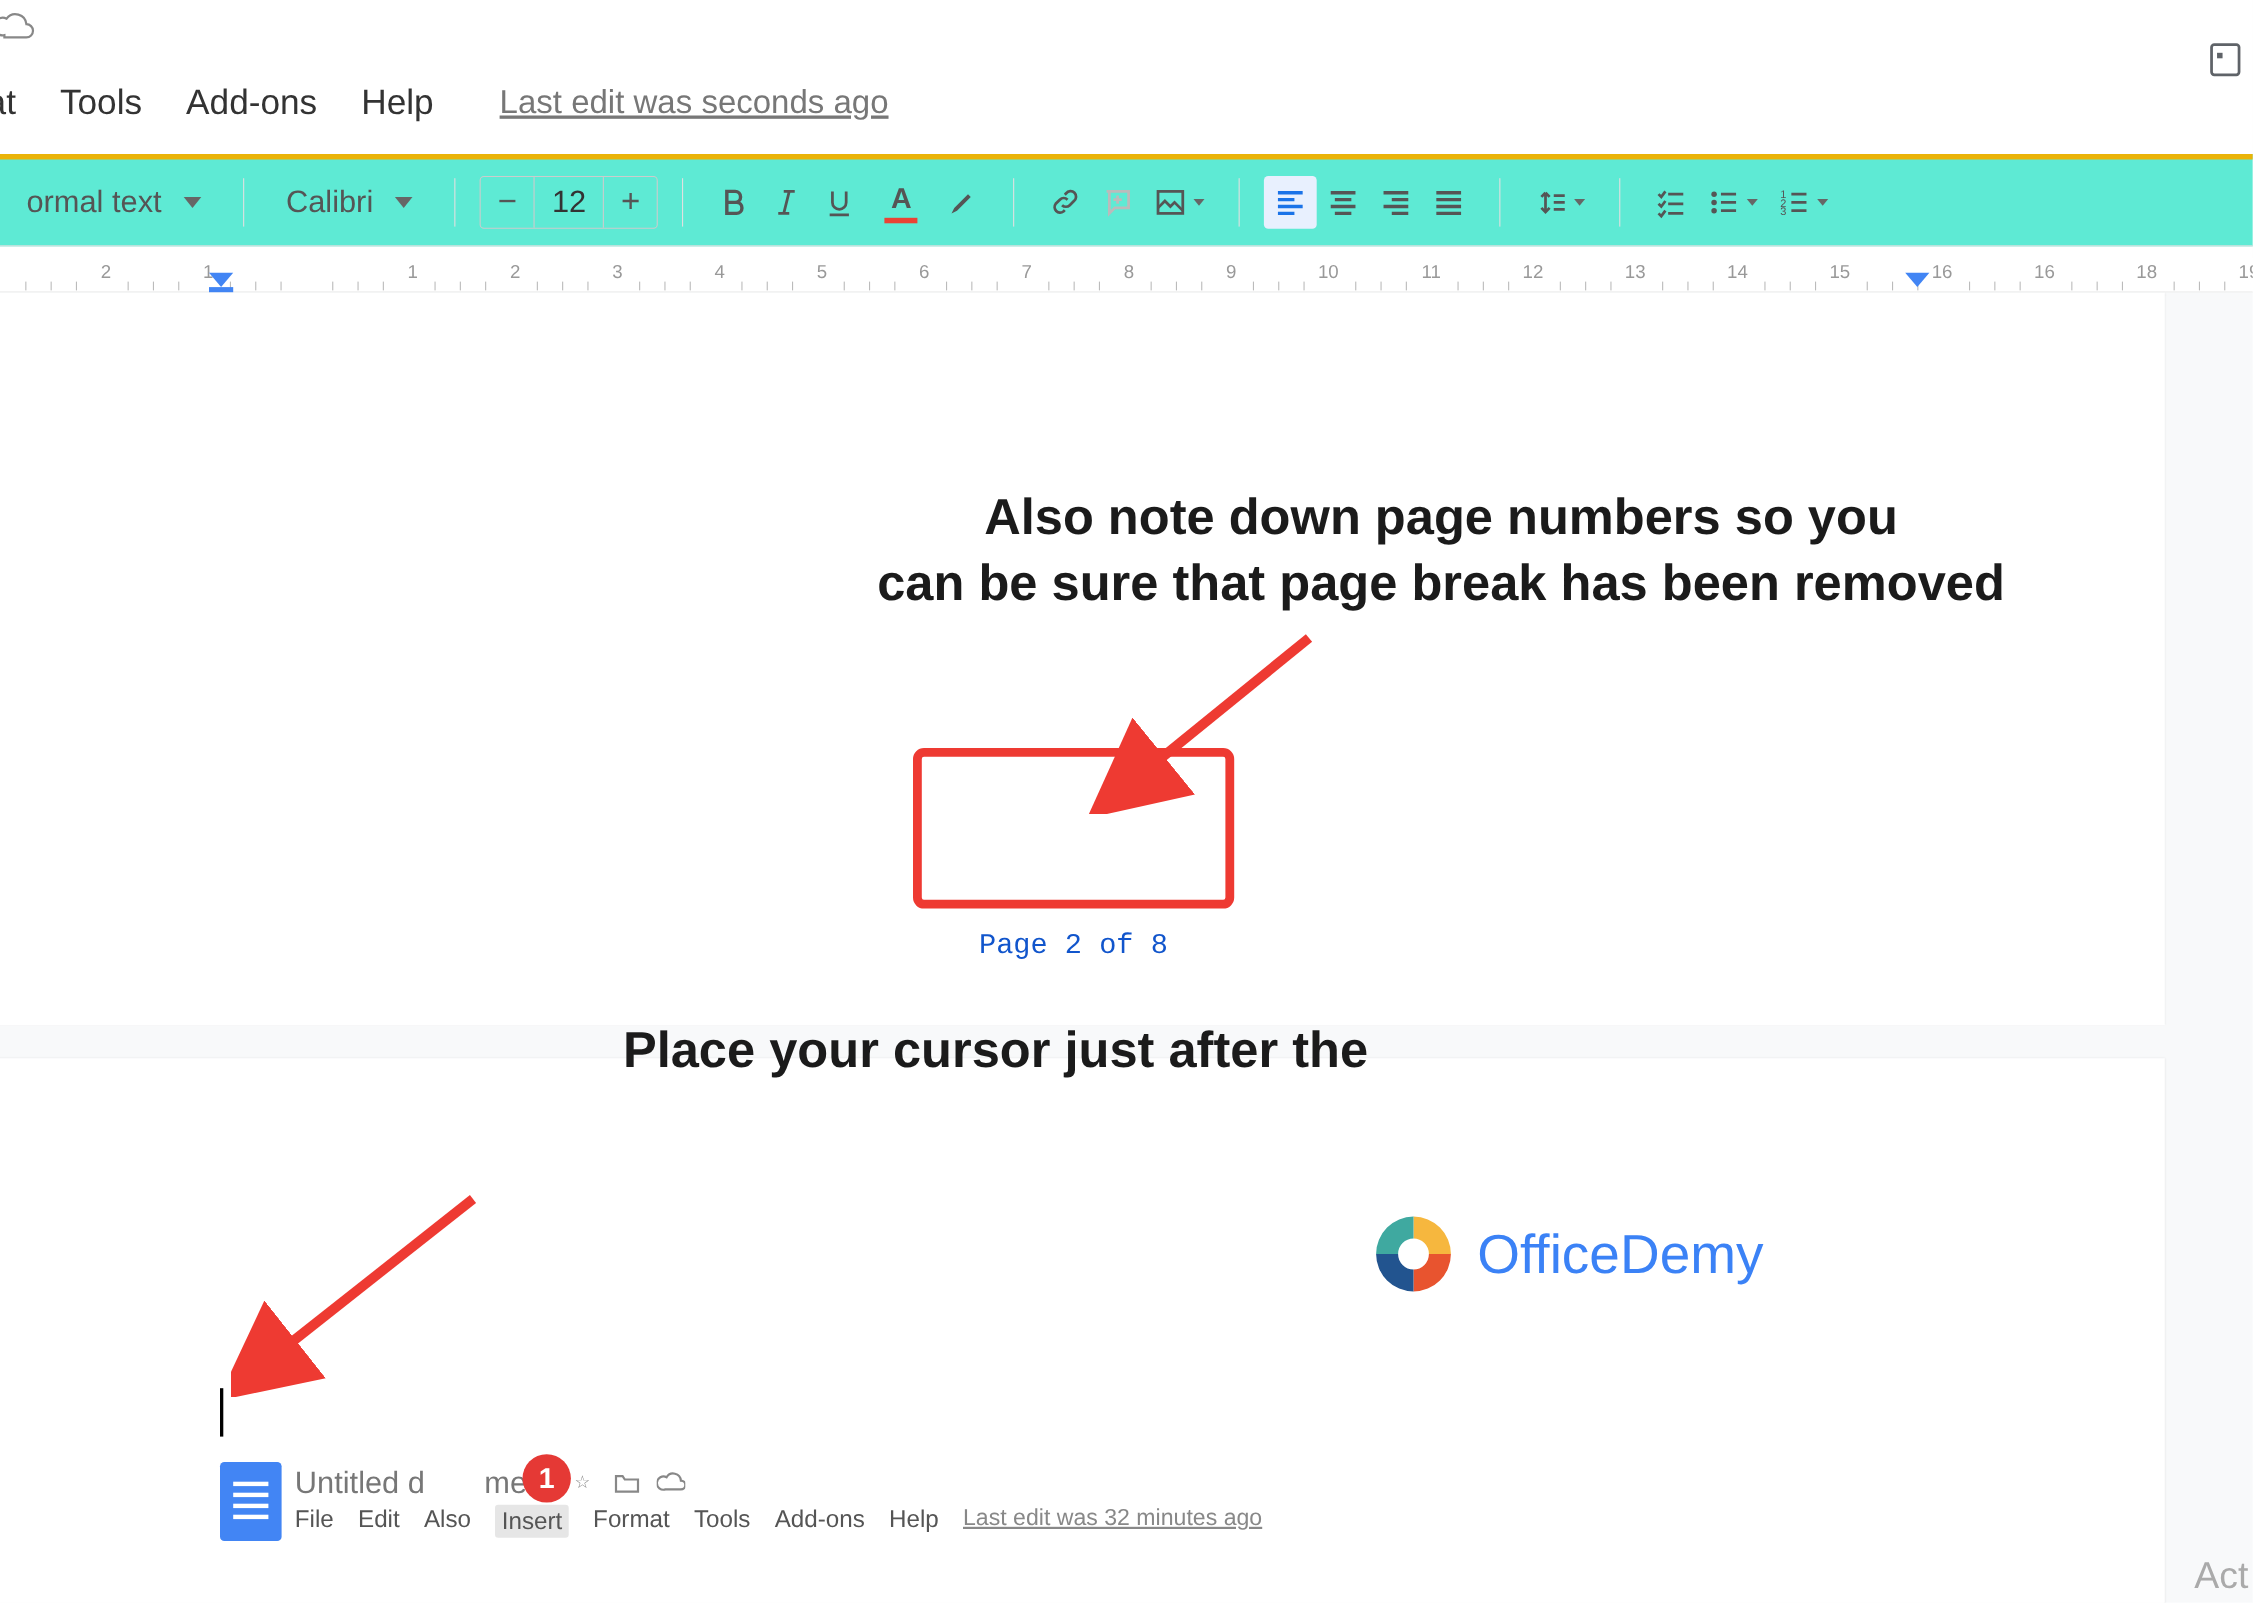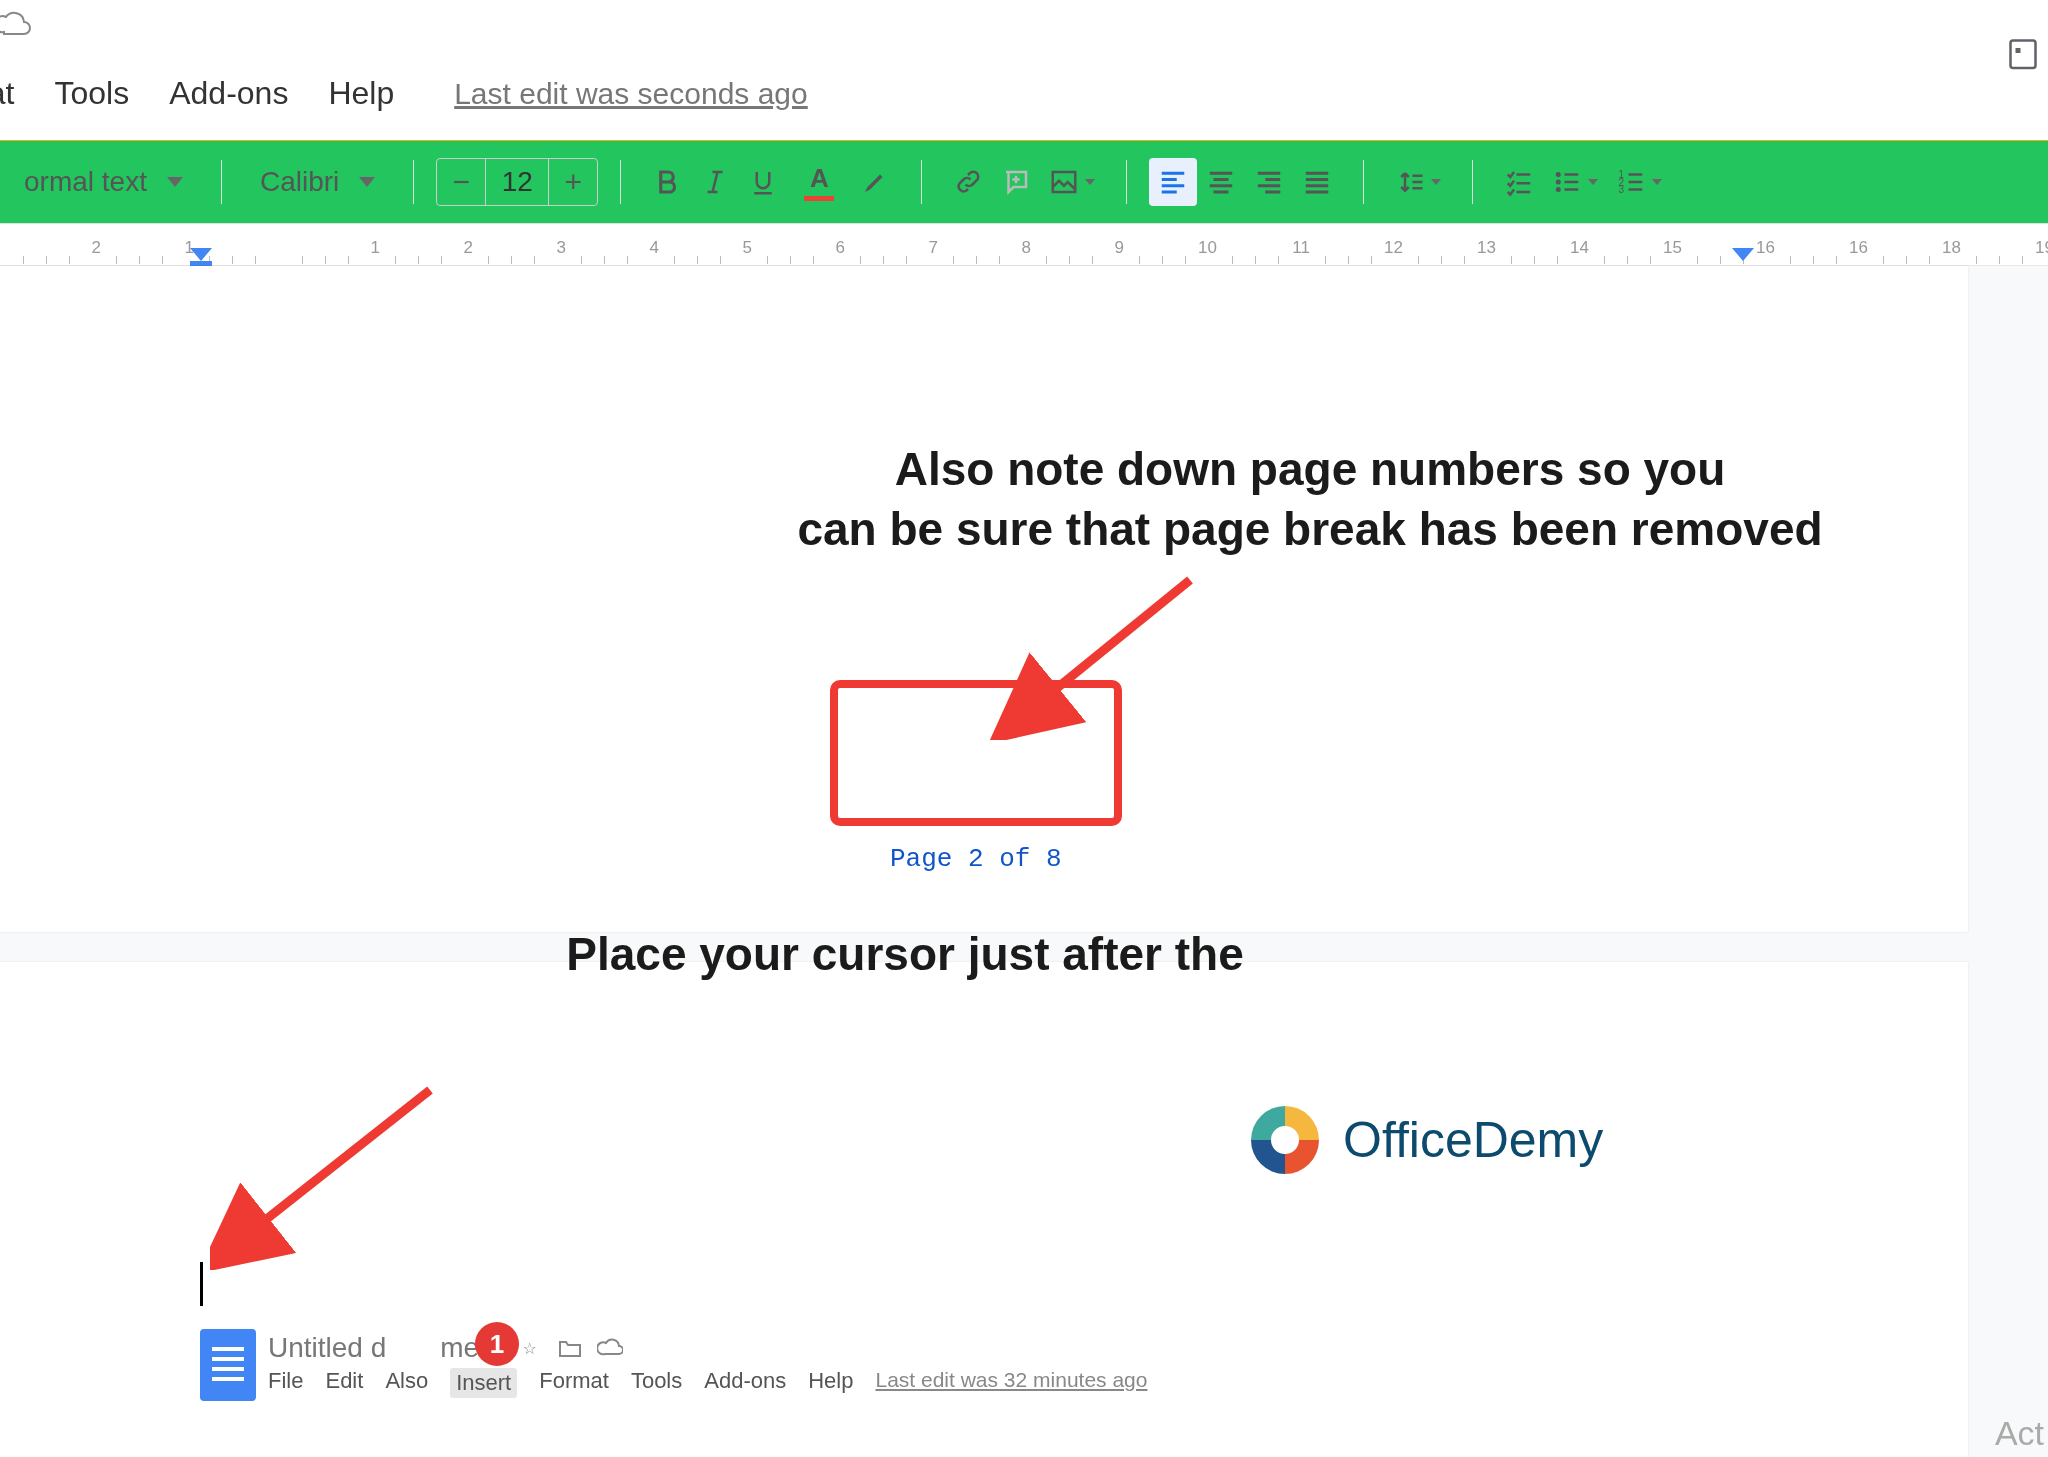--- a/index.html
+++ b/index.html
@@ -32,24 +32,24 @@
     font-size: 30px;
     margin-left: 20px;
   }
 
   
   .toolbar-wrap {
     position: absolute;
     top: 140px;
     left: 0;
     width: 2048px;
-    border-top: 1px solid #eab308;
+    border-top: 5px solid #eab308;
     border-bottom: 1px solid #e0e0e0;
     height: 84px;
-    background: #22c55e;
+    background: #5eead4;
     display: flex;
     align-items: center;
   }
   .toolbar {
     display: flex;
     align-items: center;
     height: 100%;
     gap: 6px;
   }
   .tgroup {
@@ -217,21 +217,21 @@
   
   .brand {
     position: absolute;
     display: flex;
     align-items: center;
     gap: 18px;
   }
   .brand .logo {
     width: 80px; height: 80px; position: relative;
   }
-  .brand .txt { font-size: 50px; color: #0c4a6e; font-weight: 500; }
+  .brand .txt { font-size: 50px; color: #3b82f6; font-weight: 500; }
 
   
   .mini {
     position: absolute;
     left: 200px;
     width: 1260px;
     height: 90px;
     display: flex;
     align-items: center;
     gap: 12px;

